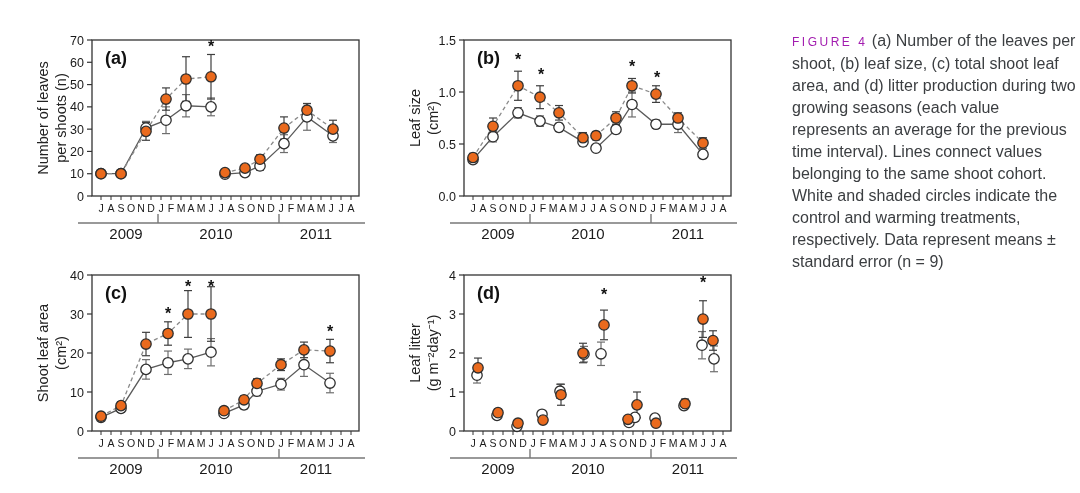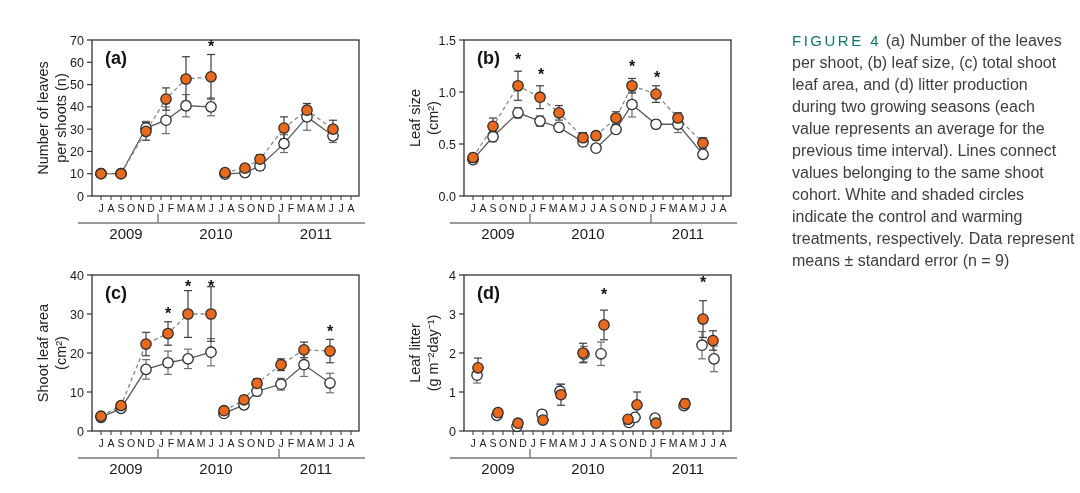--- a/index.html
+++ b/index.html
@@ -5,21 +5,21 @@
   html,body{margin:0;padding:0;background:#ffffff;}
   body{font-family:"Liberation Sans", sans-serif;}
   #fig{position:relative;width:1080px;height:493px;background:#ffffff;overflow:hidden;}
   .panel-mount{position:absolute;width:372px;height:236px;}
   #mount-a{left:18px;top:20px;}
   #mount-b{left:390px;top:20px;}
   #mount-c{left:18px;top:255px;}
   #mount-d{left:390px;top:255px;}
   .caption{position:absolute;left:792px;top:30px;width:284px;
            font-size:16px;line-height:22px;color:#3b3e41;}
-  .caption .cap-label{color:#0f766e;letter-spacing:2.5px;font-size:15px;}
+  .caption .cap-label{color:#a21caf;letter-spacing:2.5px;font-size:12px;}
   svg text{font-family:"Liberation Sans", sans-serif;}
 </style>
 </head>
 <body>
 
 <div id="fig">
   <div class="panel-mount" id="mount-a"><svg width="372" height="236" viewBox="0 0 372 236">
         <rect x="74" y="20" width="267" height="156" fill="none" stroke="#333333" stroke-width="1.3"></rect>
         <line x1="69" y1="176" x2="74" y2="176" stroke="#333333" stroke-width="1.2"></line>
         <text x="66" y="180.5" text-anchor="end" font-size="12.5" fill="#1a1a1a">0</text>

